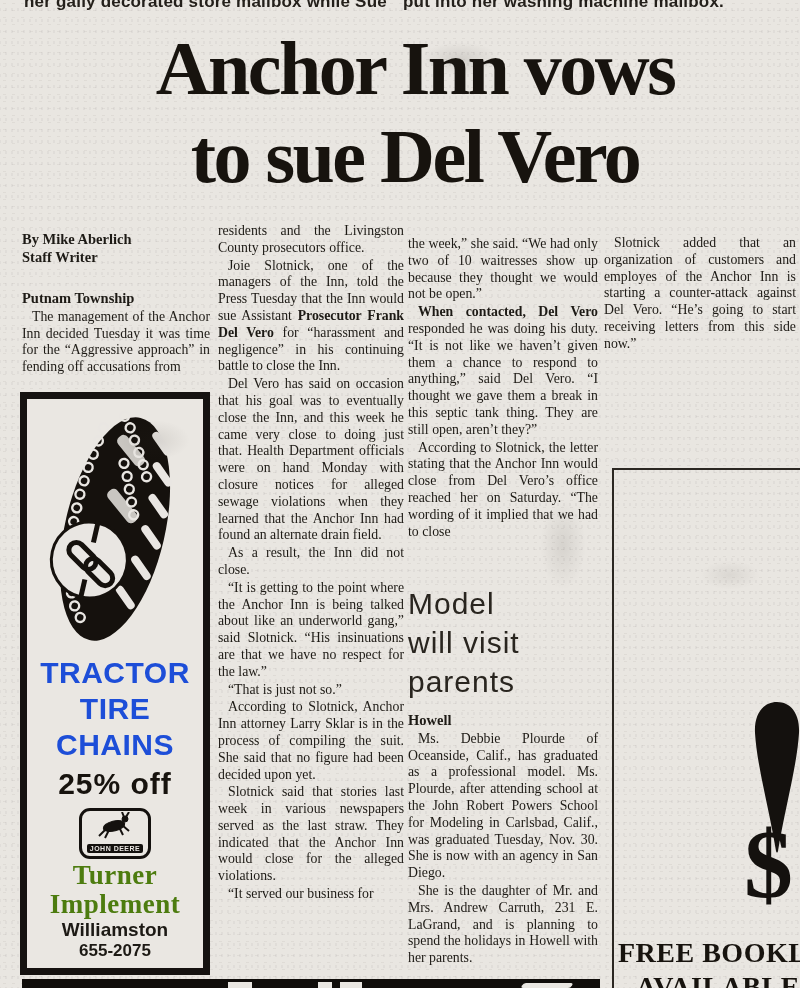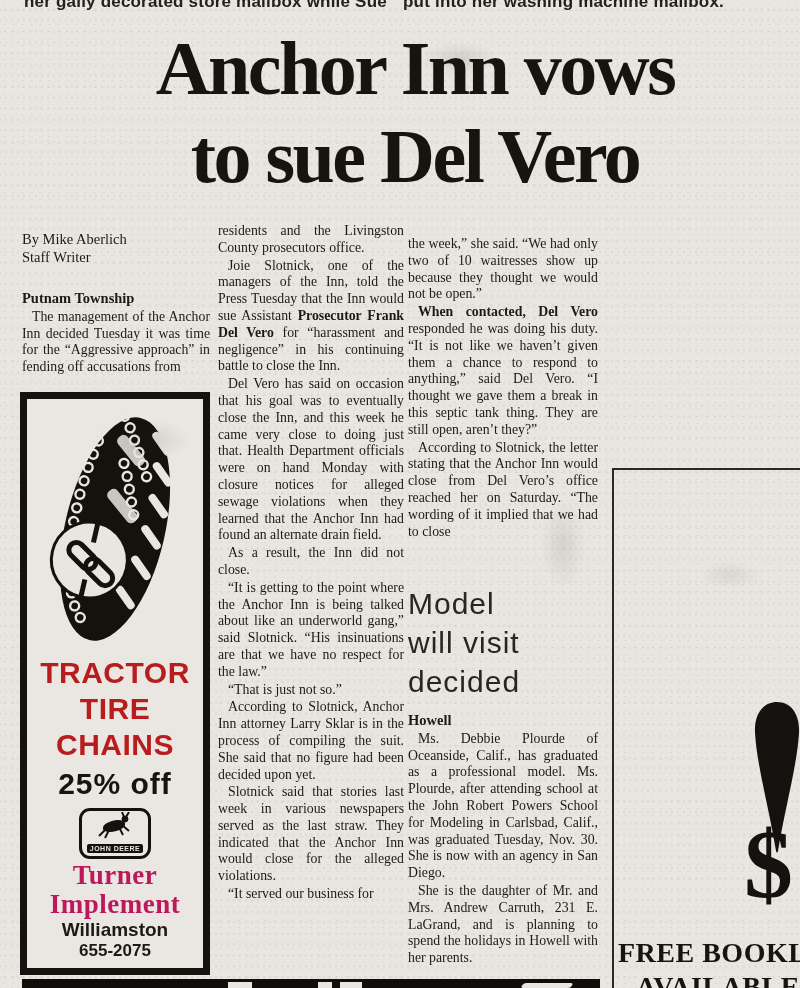--- a/index.html
+++ b/index.html
@@ -29,48 +29,48 @@
     position:absolute;left:30px;width:770px;margin:0;text-align:center;
     font-family:"Liberation Serif", serif;font-weight:bold;
     font-size:76px;line-height:1;letter-spacing:-2.5px;color:#17130e;
   }
   .headline.l1{top:30px;}
   .headline.l2{top:118px;}
   
   .col{position:absolute;font-size:13.8px;line-height:16.8px;text-align:justify;}
   .col p{margin:0 0 1px 0;}
   .para.indent{text-indent:10px;}
-  .byline{font-weight:normal;font-size:14.5px;line-height:18px;text-align:left;}
+  .byline{font-weight:bold;font-size:14.5px;line-height:18px;text-align:left;}
   .dateline{font-weight:bold;font-size:14.5px;text-align:left;margin:0 0 2px 0;}
   .lead-bold{font-weight:bold;}
   
   .tire-ad{
     position:absolute;left:20px;top:392px;width:190px;height:583px;
     border:7px solid #151210;box-sizing:border-box;background:#eae7e2;
     text-align:center;overflow:hidden;
   }
   .tire-art{display:block;margin:4px auto 0 auto;}
   .tire-ad .big{
     font-family:"Liberation Sans", sans-serif;font-weight:bold;
-    font-size:30px;line-height:36px;letter-spacing:.5px;color:#b91c1c;margin:0;
+    font-size:30px;line-height:36px;letter-spacing:.5px;color:#1d4ed8;margin:0;
   }
   .tire-ad .discount{
     font-family:"Liberation Sans", sans-serif;font-weight:bold;
     font-size:30px;line-height:40px;color:#17130e;margin:1px 0 2px 0;letter-spacing:1px;
   }
   .jd-logo{
     display:inline-block;border:3px solid #14110e;border-radius:11px;
     padding:1px 5px 3px 5px;background:transparent;margin:2px auto 1px auto;
   }
   .jd-banner{
     background:#14110e;color:#e9e6e2;border-radius:2px;
     font-family:"Liberation Sans", sans-serif;font-weight:bold;
     font-size:7px;line-height:9px;letter-spacing:.5px;padding:0 3px;margin-top:-2px;
   }
-  .dealer{font-weight:bold;font-size:27px;line-height:27px;letter-spacing:.5px;margin:2px 0 0 0;color:#be185d;}
+  .dealer{font-weight:bold;font-size:27px;line-height:27px;letter-spacing:.5px;margin:2px 0 0 0;color:#4d7c0f;}
   .city{font-family:"Liberation Sans", sans-serif;font-weight:bold;font-size:19px;line-height:21px;margin:1px 0 0 0;}
   .phone{font-family:"Liberation Sans", sans-serif;font-weight:bold;font-size:17px;line-height:19px;margin:1px 0 0 0;}
   
   .sub-headline{
     position:absolute;left:408px;top:584px;width:200px;margin:0;text-align:left;
     font-family:"Liberation Sans", sans-serif;font-weight:normal;
     font-size:30px;line-height:39px;letter-spacing:1px;color:#29251f;
   }
   
   .booklet-ad{
@@ -215,30 +215,31 @@
     <p class="para">the week,” she said. “We had only two of 10 waitresses show up because they thought we would not be open.”</p>
     <p class="para indent">
       <span class="lead-bold">When contacted, Del Vero</span><span> responded he was doing his duty. “It is not like we haven’t given them a chance to respond to anything,” said Del Vero. “I thought we gave them a break in this septic tank thing. They are still open, aren’t they?”</span>
     </p>
     <p class="para indent">According to Slotnick, the letter stating that the Anchor Inn would close from Del Vero’s office reached her on Saturday. “The wording of it implied that we had to close</p>
   </div>
 
   <h2 class="sub-headline">
     <span style="display:block">Model</span>
     <span style="display:block">will visit</span>
-    <span style="display:block">decided</span>
+    <span style="display:block">parents</span>
   </h2>
 
   <div class="col" style="left:408px;top:712px;width:190px;">
     <div class="dateline">Howell</div>
     <p class="para indent">Ms. Debbie Plourde of Oceanside, Calif., has graduated as a professional model. Ms. Plourde, after attending school at the John Robert Powers School for Modeling in Carlsbad, Calif., was graduated Tuesday, Nov. 30. She is now with an agency in San Diego.</p>
     <p class="para indent">She is the daughter of Mr. and Mrs. Andrew Carruth, 231 E. LaGrand, and is planning to spend the holidays in Howell with her parents.</p>
   </div>
 
   <div class="col" style="left:604px;top:235px;width:192px;">
+    <p class="para indent">Slotnick added that an organization of customers and employes of the Anchor Inn is starting a counter-attack against Del Vero. “He’s going to start receiving letters from this side now.”</p>
   </div>
 
   <div class="booklet-ad">
     <svg class="excl" width="46" height="152" viewBox="0 0 46 152">
       <path d="M23 0 C37 0 46 12 45 31 C43 64 31 106 24 149 C23.5 151 22.5 151 22 149 C15 106 3 64 1 31 C0 12 9 0 23 0 Z" fill="#14110e"></path>
     </svg>
     <p class="dollar">$</p>
     <p class="booklet-line b1">FREE BOOKLET</p>
     <p class="booklet-line b2">AVAILABLE</p>
   </div>

